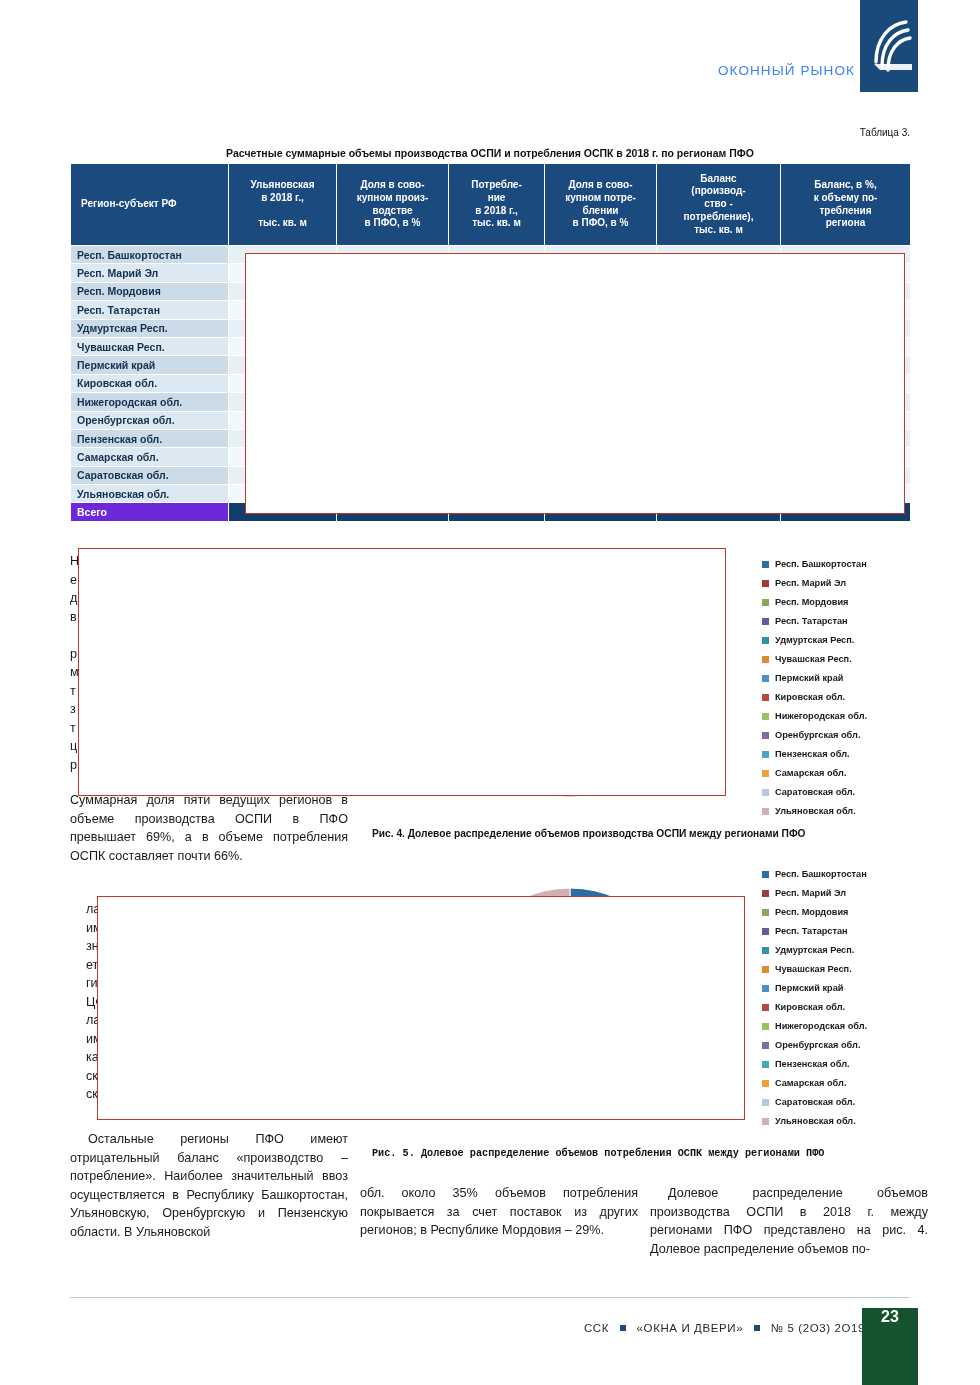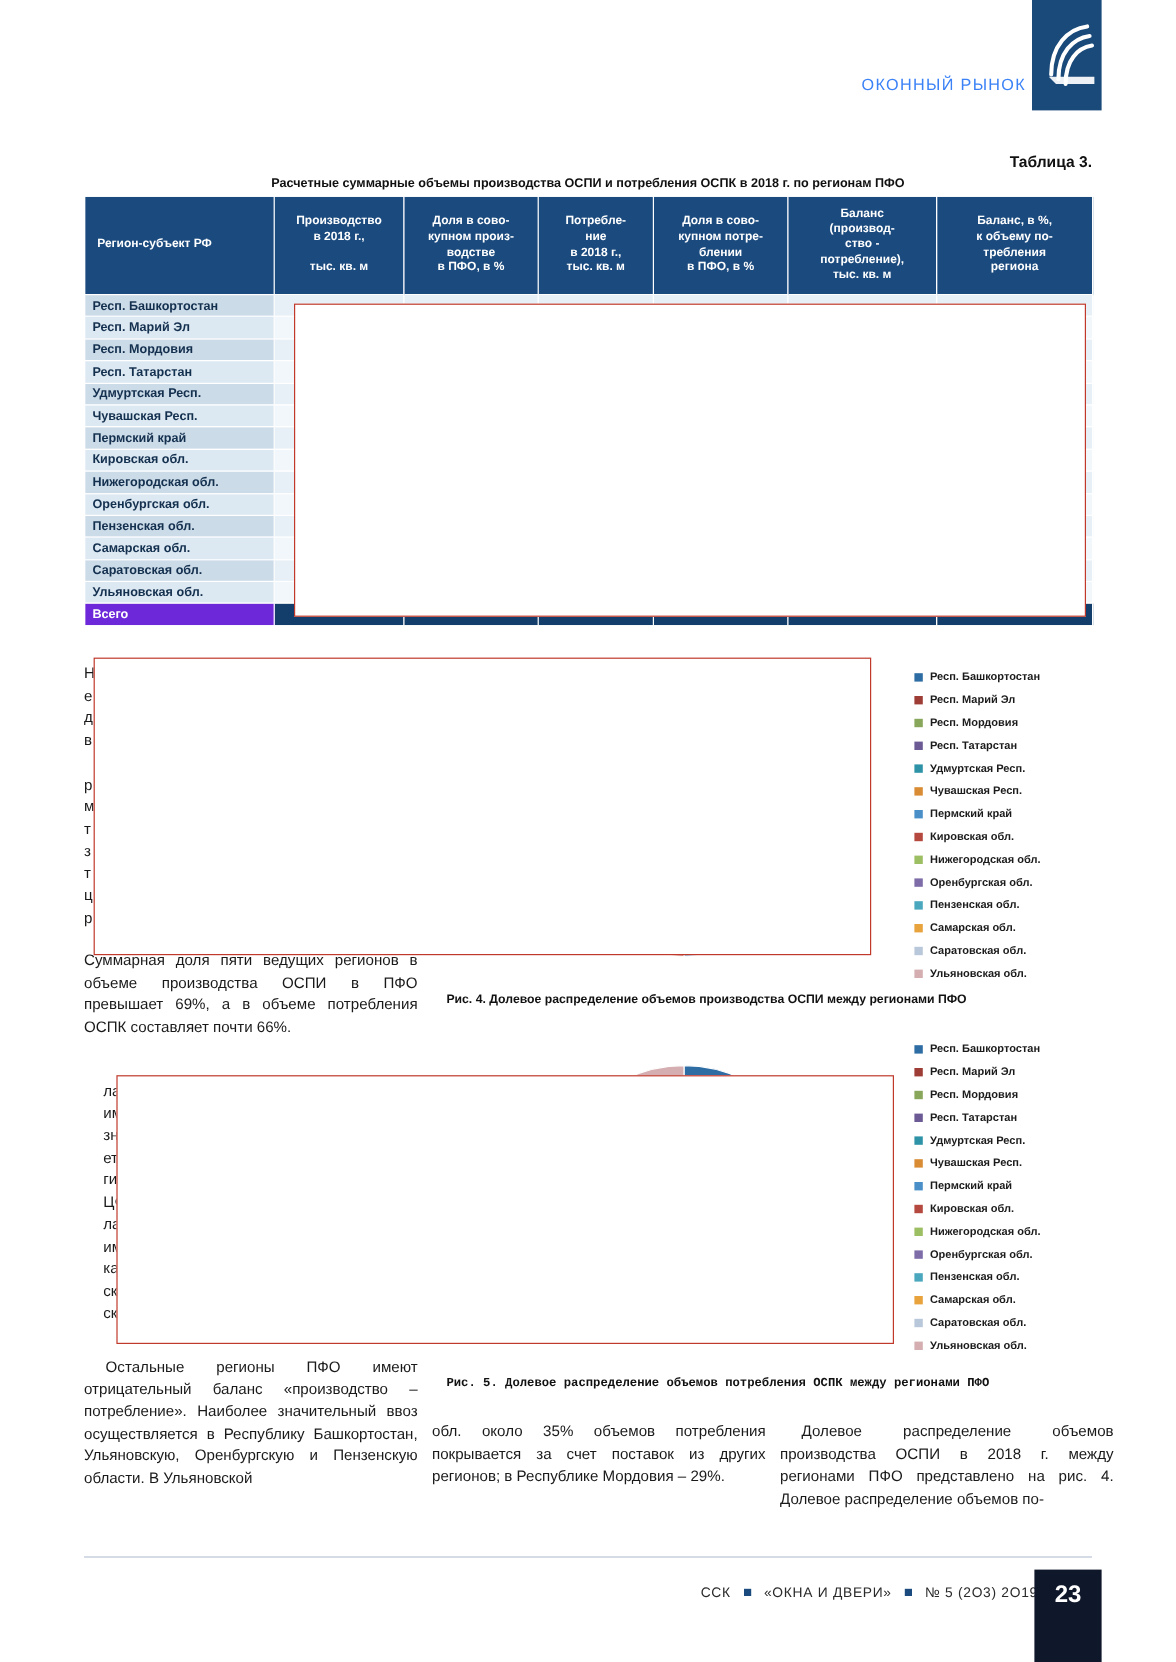--- a/index.html
+++ b/index.html
@@ -29,21 +29,21 @@
     font-size: 13.5px; font-weight: normal;
     letter-spacing: 1.1px;
     color: #3b82f6;
     text-transform: uppercase;
     white-space: nowrap;
   }
 
   
   .tbl-number {
     position: absolute; right: 70px; top: 127px;
-    font-size: 13px; font-weight: bold; color: #111;
+    font-size: 10px; font-weight: normal; color: #111;
     white-space: nowrap;
   }
   .tbl-caption {
     position: absolute; left: 0; right: 0; top: 147px;
     text-align: center;
     font-size: 10.5px; font-weight: bold; color: #111;
     white-space: nowrap;
   }
 
   
@@ -139,24 +139,24 @@
     letter-spacing: .6px;
     white-space: nowrap;
   }
   .ftr-sq {
     display: inline-block; width: 6px; height: 6px;
     background: #1b4a7e; margin: 0 7px 1px 7px;
   }
   .ftr-page {
     position: absolute; left: 862px; top: 1308px;
     width: 56px; height: 77px;
-    background: #0f172a;
-    color: #fff; font-size: 20px; font-weight: bold;
+    background: #14532d;
+    color: #fff; font-size: 16px; font-weight: bold;
     display: flex; align-items: flex-start; justify-content: center;
-    padding-top: 10px;
+    padding-top: 0;
   }
 </style>
 </head>
 <body>
 
 <div class="hdr-logo-block">
   <svg class="hdr-logo-mark" viewBox="0 0 58 92">
     <g fill="none" stroke="#ffffff" stroke-width="3.4" stroke-linecap="round">
       <path d="M16 62 C 16 38, 30 24, 46 22"></path>
       <path d="M22 66 C 22 44, 34 32, 48 30"></path>
@@ -177,21 +177,21 @@
       <col style="width:112px">
     <col style="width:96px">
       <col style="width:112px">
       <col style="width:124px">
       <col style="width:130px">
   </colgroup>
   <thead>
     <tr>
       <th class="col-region"><span>Регион-субъект РФ</span></th>
       <th>
-        <span>Производство</span><br>
+        <span>Ульяновская</span><br>
         <span>в 2018 г.,</span><br><br>
         <span>тыс. кв. м</span>
       </th>
       <th>
         <span>Доля в сово-</span><br>
         <span>купном произ-</span><br>
         <span>водстве</span><br>
         <span>в ПФО, в %</span>
       </th>
       <th>

